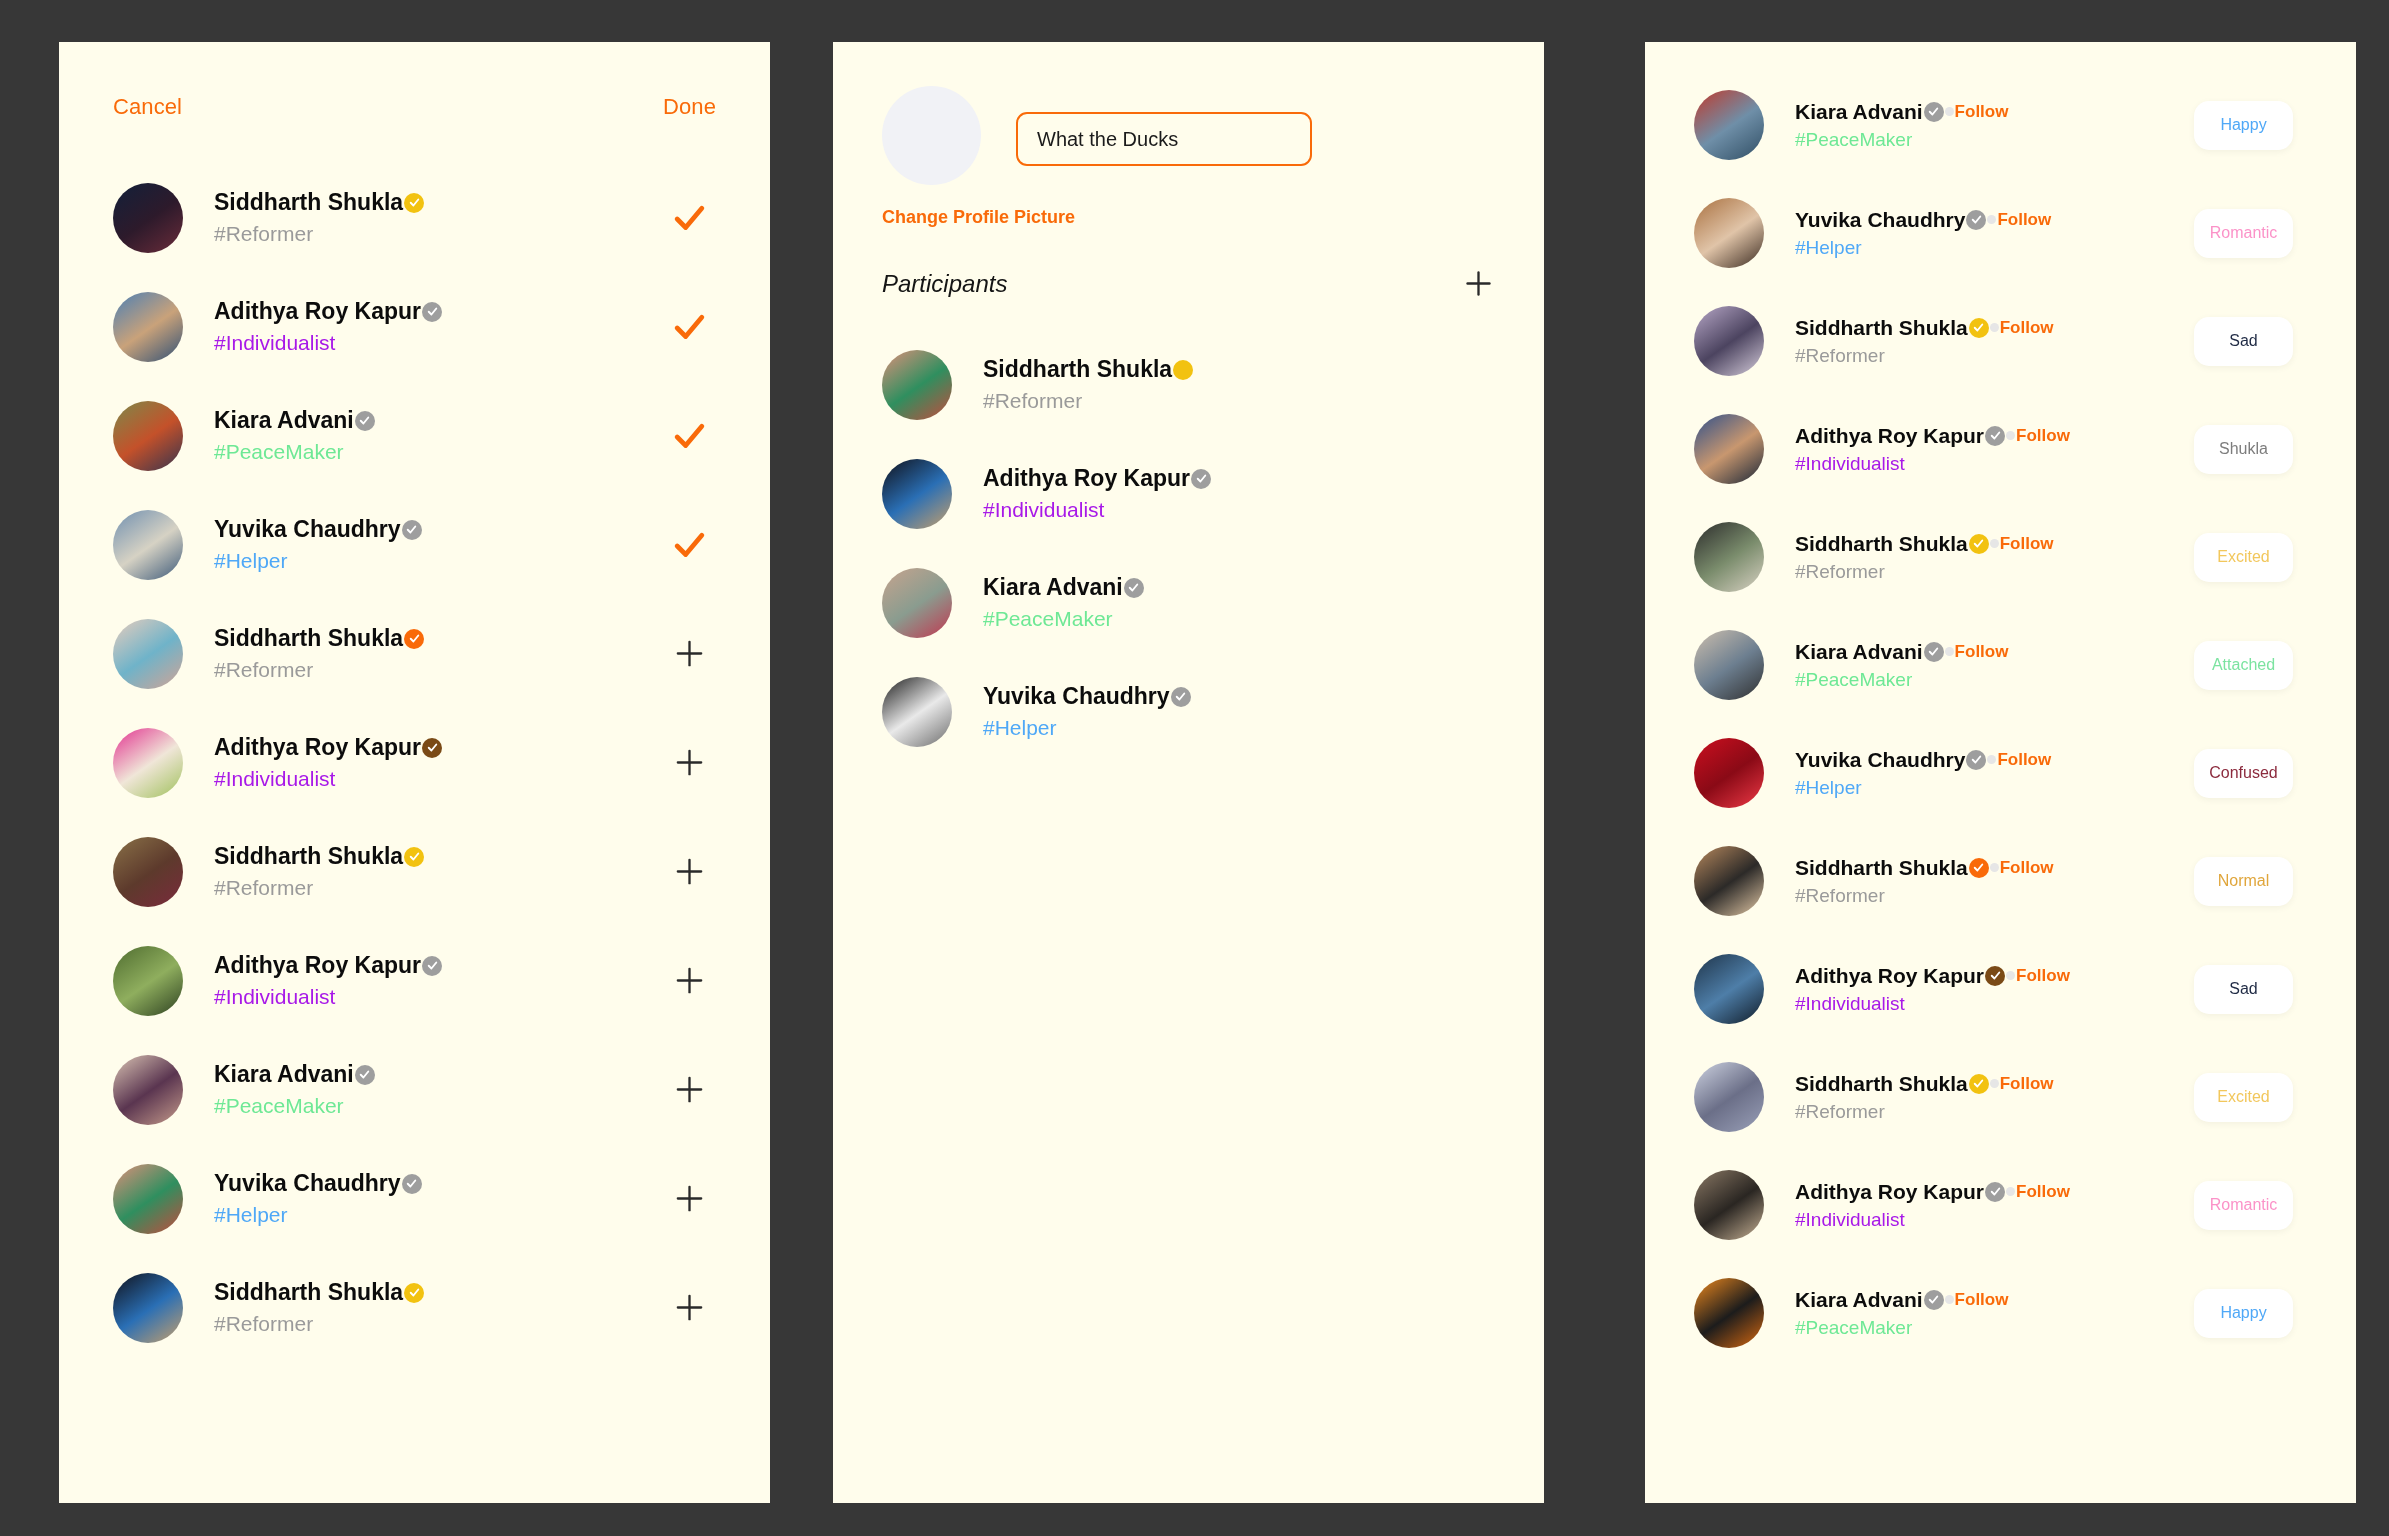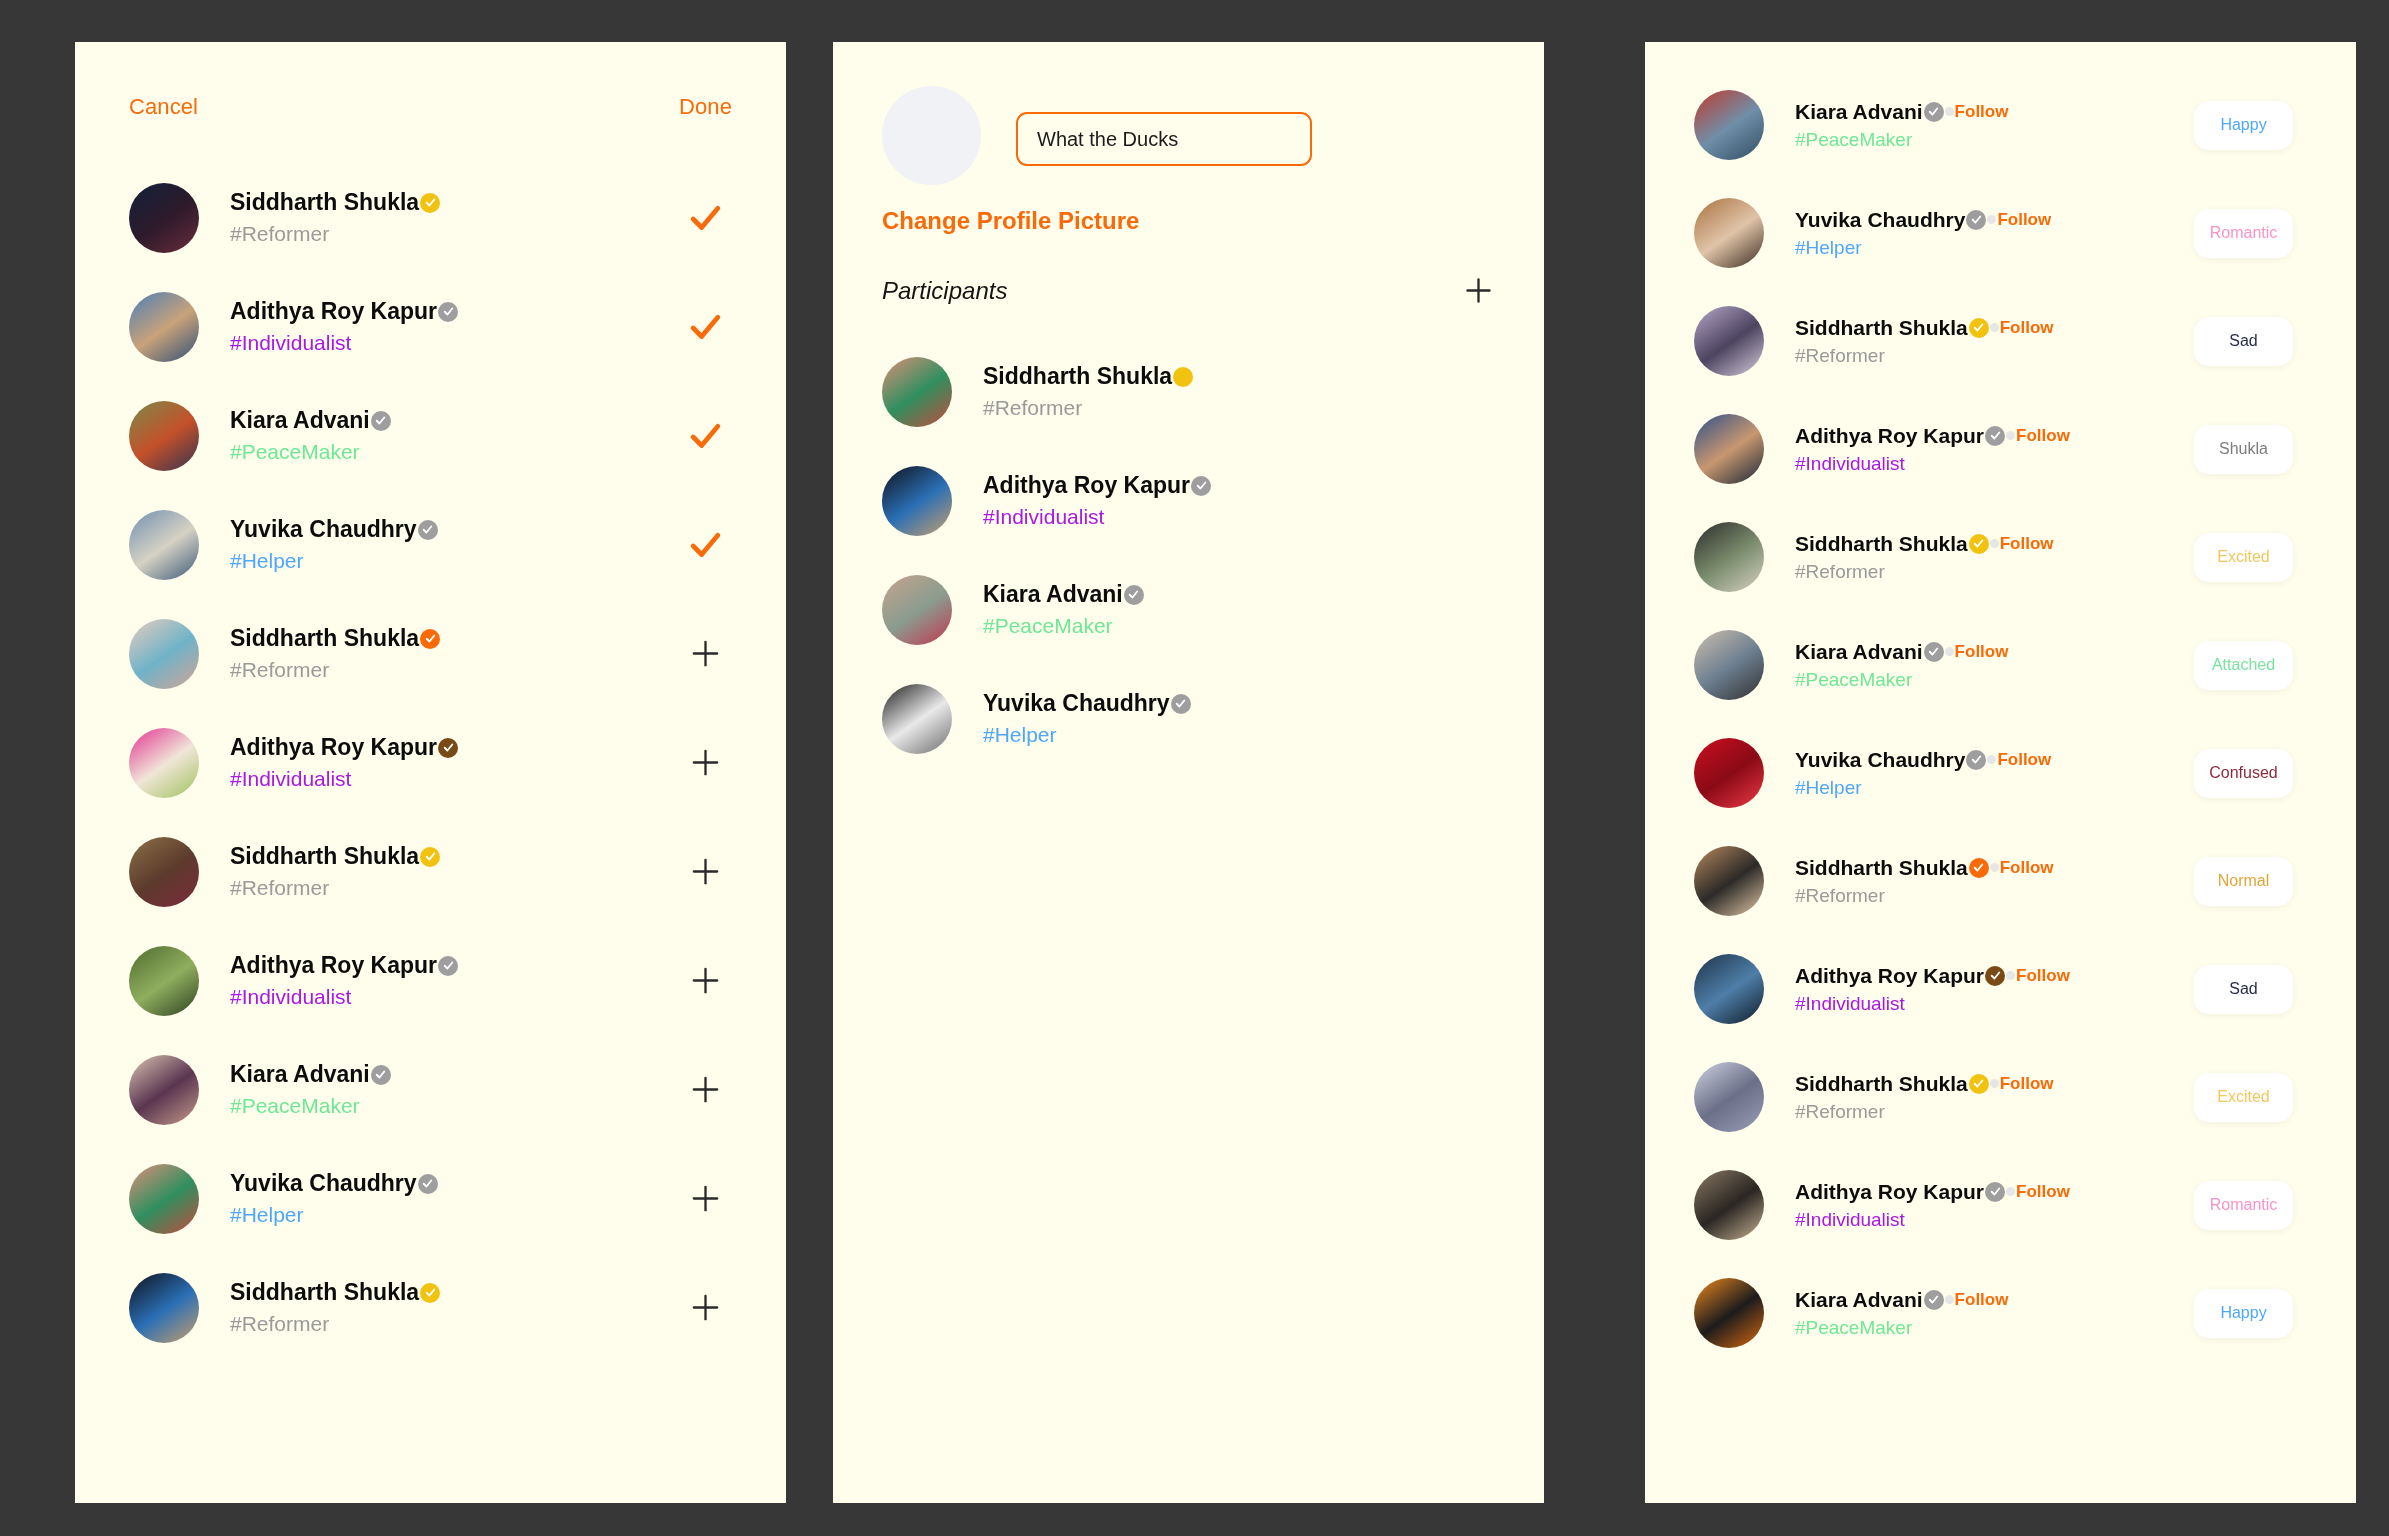--- a/index.html
+++ b/index.html
@@ -9,21 +9,21 @@
     font-family: "Liberation Sans", sans-serif;
     overflow: hidden;
   }
   .stage { position: relative; width: 2389px; height: 1537px; }
 
   .phone {
     position: absolute;
     background: #FFFDEC;
     overflow: hidden;
   }
-  #panel-select { left: 59px; top: 42px; width: 711px; height: 1461px; margin-left: 16px; }
+  #panel-select { left: 59px; top: 42px; width: 711px; height: 1461px; }
   #panel-create { left: 833px; top: 42px; width: 711px; height: 1461px; }
   #panel-discover { left: 1645px; top: 42px; width: 711px; height: 1461px; }
 
   
   .p1-topbar {
     display: flex; justify-content: space-between; align-items: center;
     padding: 52px 54px 0 54px;
   }
   .link-orange {
     color: #F96A09; font-size: 22px; font-weight: 400; letter-spacing: 0.1px;
@@ -99,21 +99,21 @@
   }
   .grp-name-field {
     margin-top: 26px;
     width: 296px; height: 54px;
     border: 2px solid #F96A09; border-radius: 11px;
     display: flex; align-items: center; padding: 0 19px;
     background: transparent;
   }
   .grp-name-value { font-size: 20px; color: #1b1b1b; }
   .change-pic {
-    color: #F96A09; font-size: 24px; font-weight: 700;
+    color: #F96A09; font-size: 18px; font-weight: 700;
     padding: 22px 0 0 49px;
     cursor: pointer; display: inline-block;
   }
 
   .participants-head {
     display: flex; align-items: center; justify-content: space-between;
     padding: 39px 49px 0 49px;
   }
   .participants-label { font-size: 24px; color: #151515; font-style: italic; }
   .p2-add svg { width: 33px; height: 33px; display: block; }

